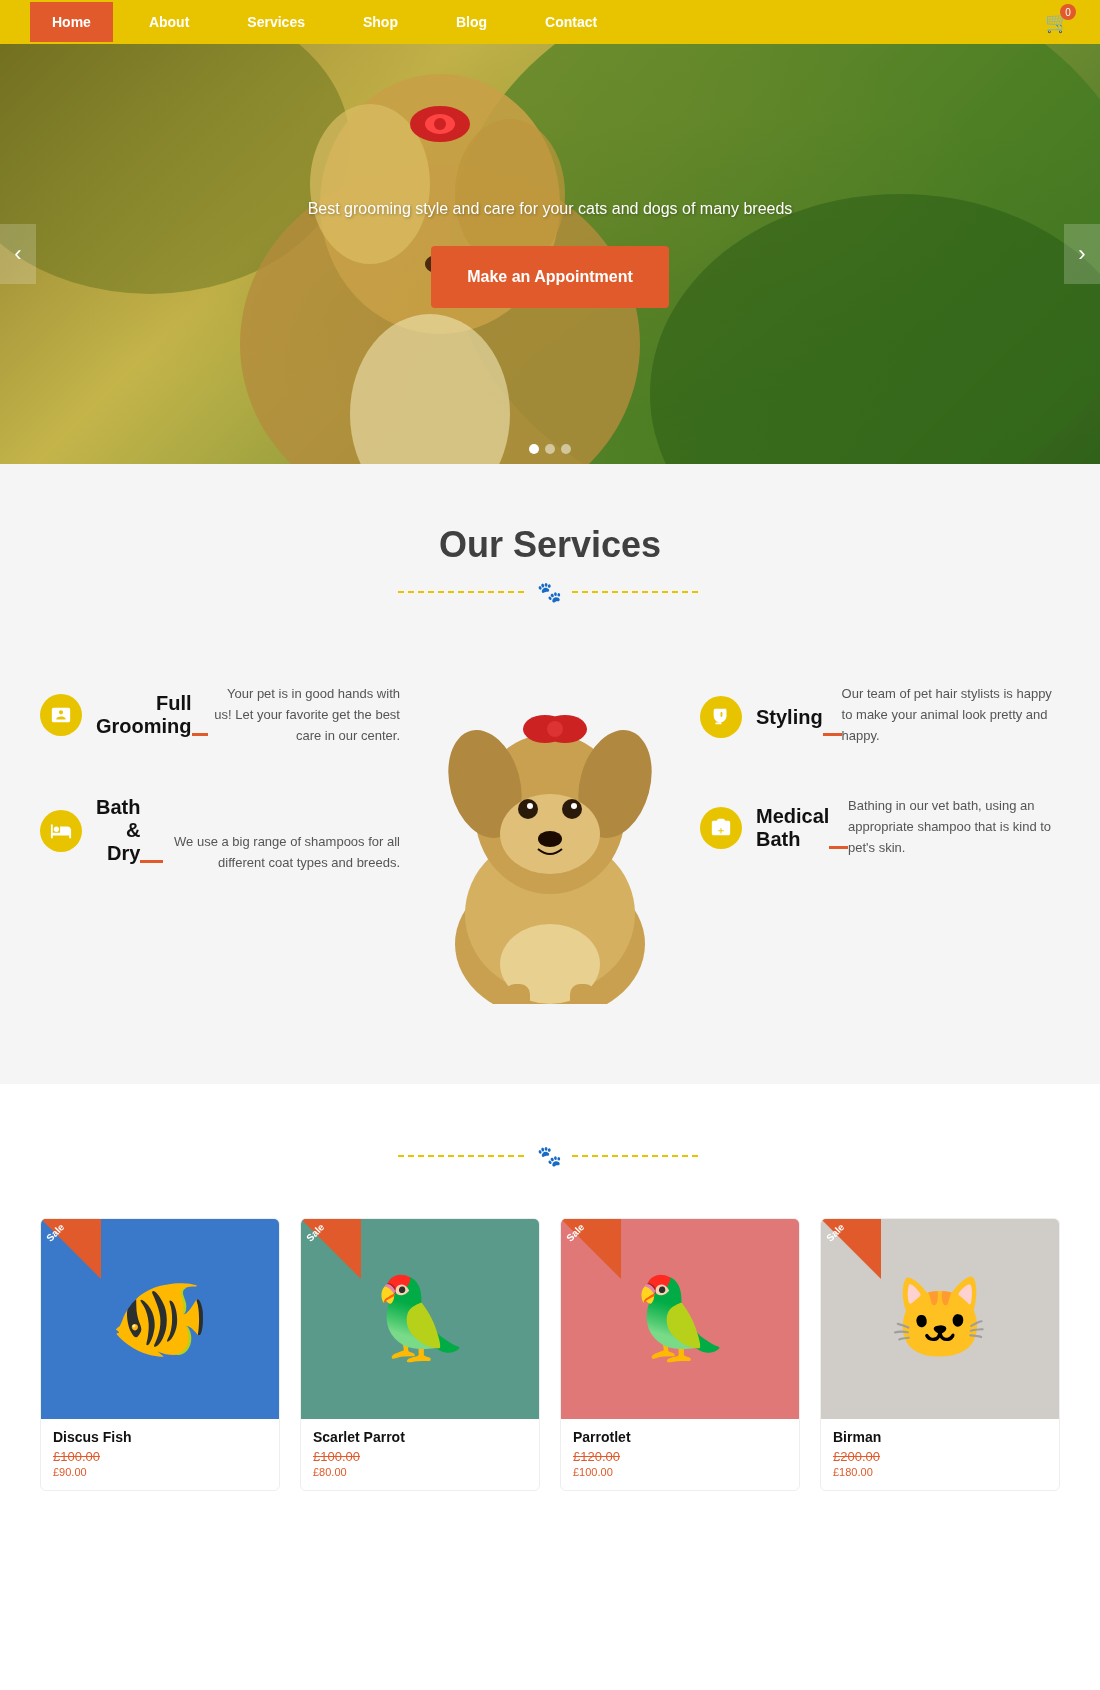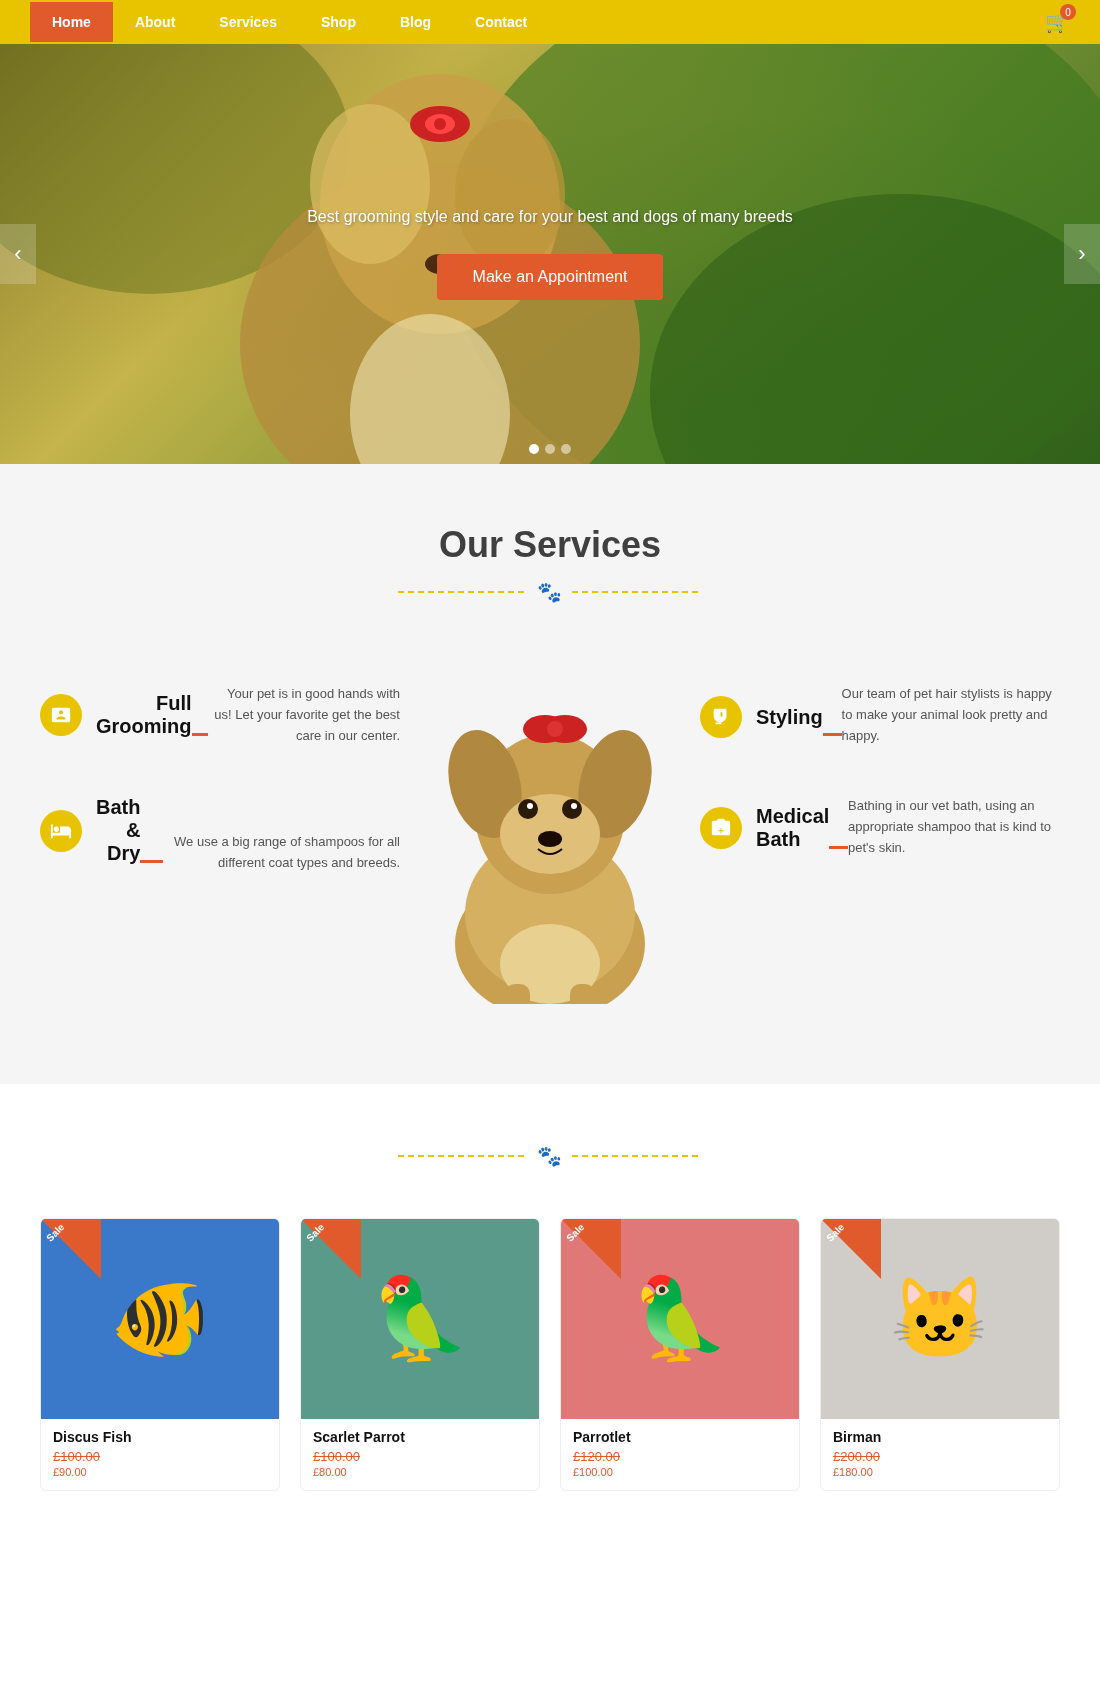--- a/index.html
+++ b/index.html
@@ -11,21 +11,21 @@
       display: flex;
       align-items: center;
       padding: 0 30px;
       height: 44px;
       position: relative;
       z-index: 10;
     }
     .nav-items {
       display: flex;
       align-items: center;
-      gap: 0;
+      gap: 14px;
       flex: 1;
     }
     .nav-item {
       padding: 12px 22px;
       font-size: 14px;
       font-weight: 600;
       color: #fff;
       cursor: pointer;
       text-decoration: none;
     }
@@ -89,23 +89,23 @@
     }
     .hero-subtitle {
       font-size: 16px;
       margin-bottom: 28px;
       text-shadow: 1px 1px 3px rgba(0,0,0,0.3);
     }
     .hero-btn {
       background: #e05a2b;
       color: #fff;
       border: none;
-      padding: 14px 36px;
+      padding: 22px 36px;
       font-size: 16px;
-      font-weight: 400;
+      font-weight: 700;
       border-radius: 4px;
       cursor: pointer;
     }
     .hero-arrow {
       position: absolute;
       top: 50%;
       transform: translateY(-50%);
       background: rgba(255,255,255,0.2);
       border: none;
       color: #fff;
@@ -361,21 +361,21 @@
 
       <ellipse cx="440" cy="220" rx="15" ry="10" fill="rgba(60,30,10,0.9)"></ellipse>
 
       <ellipse cx="430" cy="370" rx="80" ry="100" fill="rgba(240,230,180,0.6)"></ellipse>
     </svg>
   </div>
 
   <button class="hero-arrow hero-arrow-left">‹</button>
 
   <div class="hero-content">
-    <p class="hero-subtitle">Best grooming style and care for your best and dogs of many breeds</p>
+    <p class="hero-subtitle">Best grooming style and care for your cats and dogs of many breeds</p>
     <button class="hero-btn">Make an Appointment</button>
   </div>
 
   <button class="hero-arrow hero-arrow-right">›</button>
 
   <div class="hero-dots">
     <div class="hero-dot active"></div>
     <div class="hero-dot"></div>
     <div class="hero-dot"></div>
   </div>

